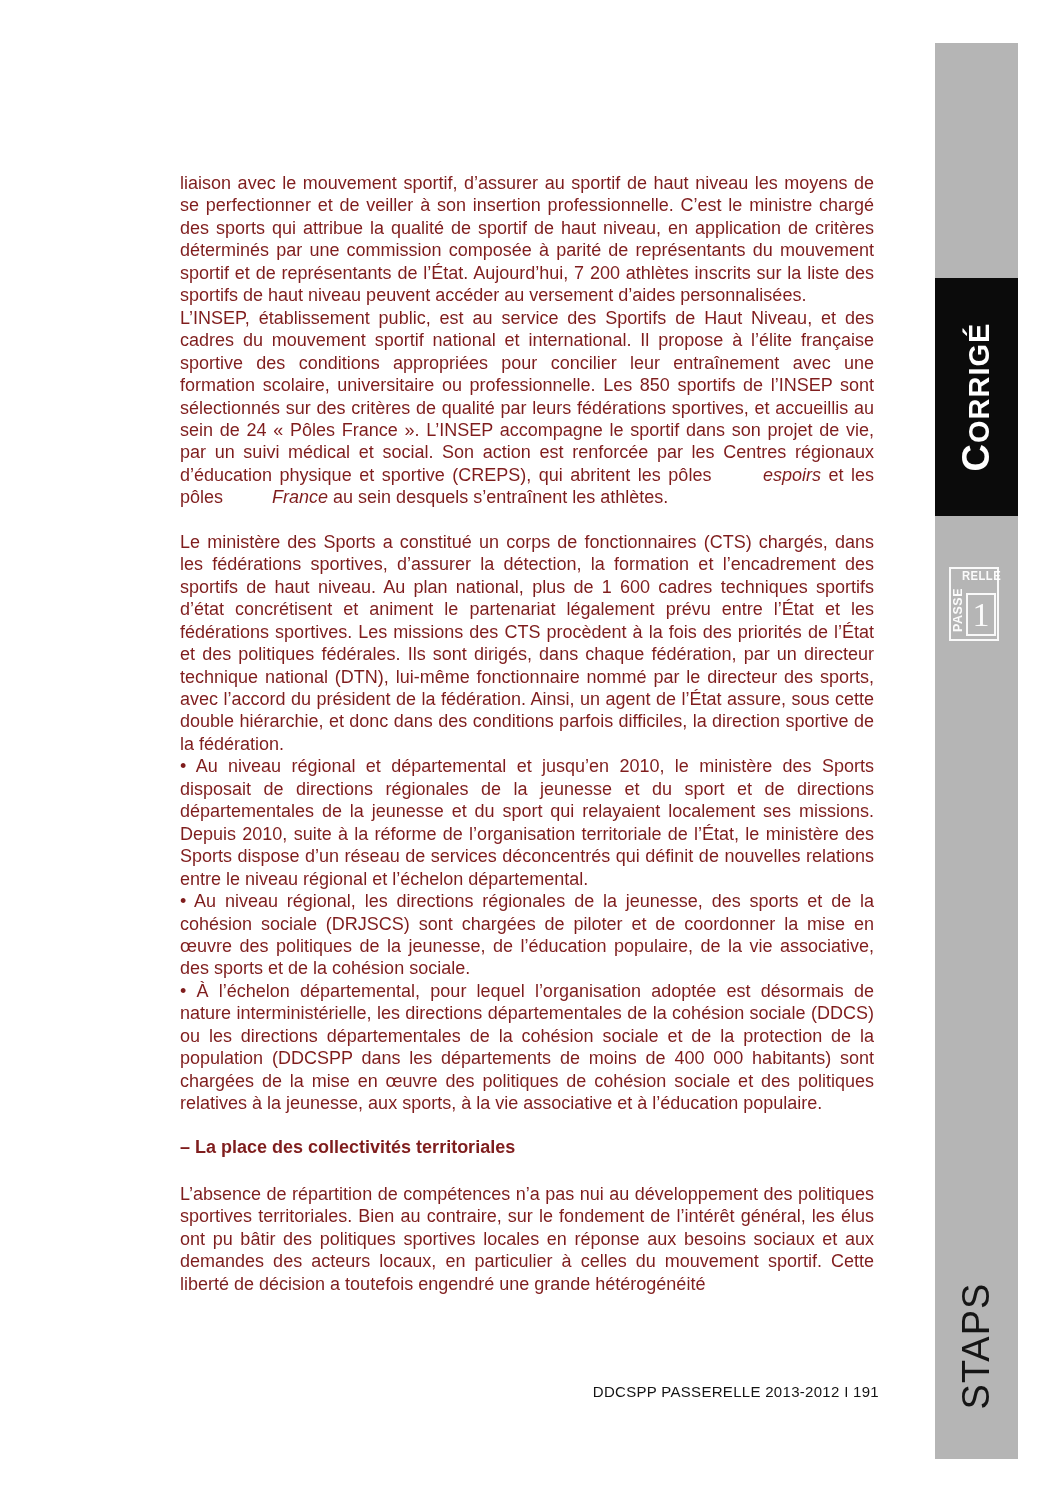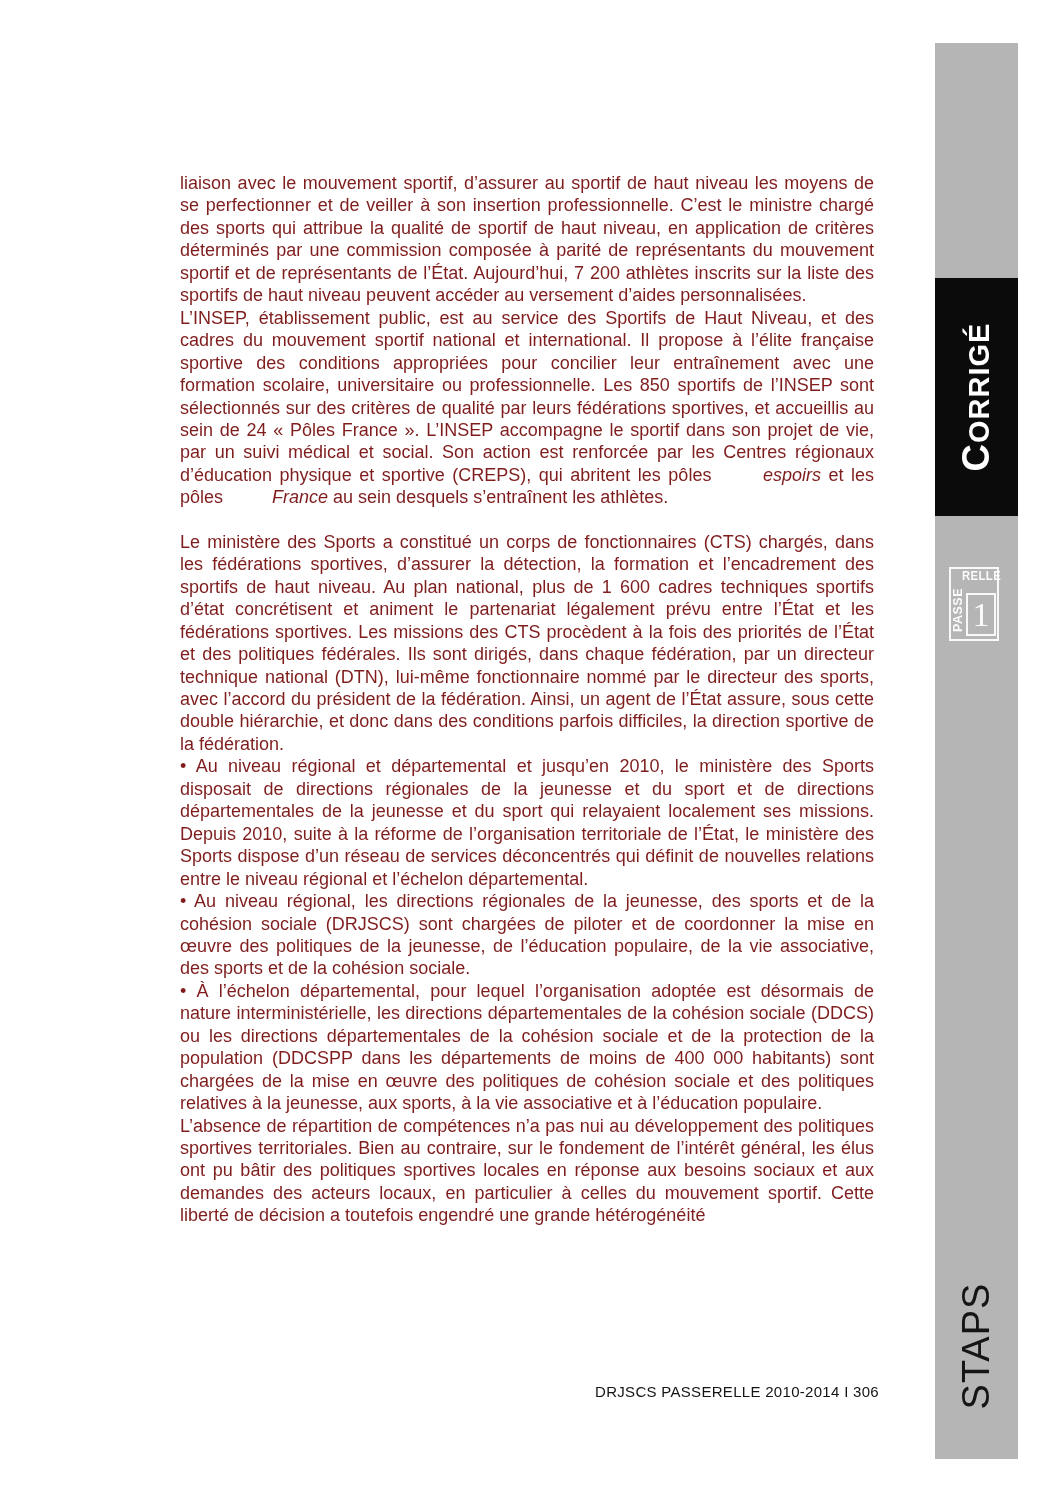--- a/index.html
+++ b/index.html
@@ -123,24 +123,25 @@
 
 <div class="page">
 
   <main class="content">
       <p class="block"><span>liaison avec le mouvement sportif, d’assurer au sportif de haut niveau les moyens de se perfectionner et de veiller à son insertion professionnelle. C’est le ministre chargé des sports qui attribue la qualité de sportif de haut niveau, en application de critères déterminés par une commission composée à parité de représentants du mouvement sportif et de représentants de l’État. Aujourd’hui, 7&nbsp;200 athlètes inscrits sur la liste des sportifs de haut niveau peuvent accéder au versement d’aides personnalisées.</span></p>
       <p class="block"><span>L’INSEP, établissement public, est au service des Sportifs de Haut Niveau, et des cadres du mouvement sportif national et international. Il propose à l’élite française sportive des conditions appropriées pour concilier leur entraînement avec une formation scolaire, universitaire ou professionnelle. Les 850 sportifs de l’INSEP sont sélectionnés sur des critères de qualité par leurs fédérations sportives, et accueillis au sein de 24 «&nbsp;Pôles France&nbsp;». L’INSEP accompagne le sportif dans son projet de vie, par un suivi médical et social. Son action est renforcée par les Centres régionaux d’éducation physique et sportive (CREPS), qui abritent les pôles </span><span class="it">espoirs</span><span> et les pôles </span><span class="it">France</span><span> au sein desquels s’entraînent les athlètes.</span></p>
       <p class="block gap"><span>Le ministère des Sports a constitué un corps de fonctionnaires (CTS) chargés, dans les fédérations sportives, d’assurer la détection, la formation et l’encadrement des sportifs de haut niveau. Au plan national, plus de 1&nbsp;600 cadres techniques sportifs d’état concrétisent et animent le partenariat légalement prévu entre l’État et les fédérations sportives. Les missions des CTS procèdent à la fois des priorités de l’État et des politiques fédérales. Ils sont dirigés, dans chaque fédération, par un directeur technique national (DTN), lui-même fonctionnaire nommé par le directeur des sports, avec l’accord du président de la fédération. Ainsi, un agent de l’État assure, sous cette double hiérarchie, et donc dans des conditions parfois difficiles, la direction sportive de la fédération.</span></p>
       <p class="block"><span>• Au niveau régional et départemental et jusqu’en 2010, le ministère des Sports disposait de directions régionales de la jeunesse et du sport et de directions départementales de la jeunesse et du sport qui relayaient localement ses missions. Depuis 2010, suite à la réforme de l’organisation territoriale de l’État, le ministère des Sports dispose d’un réseau de services déconcentrés qui définit de nouvelles relations entre le niveau régional et l’échelon départemental.</span></p>
       <p class="block"><span>• Au niveau régional, les directions régionales de la jeunesse, des sports et de la cohésion sociale (DRJSCS) sont chargées de piloter et de coordonner la mise en œuvre des politiques de la jeunesse, de l’éducation populaire, de la vie associative, des sports et de la cohésion sociale.</span></p>
       <p class="block"><span>• À l’échelon départemental, pour lequel l’organisation adoptée est désormais de nature interministérielle, les directions départementales de la cohésion sociale (DDCS) ou les directions départementales de la cohésion sociale et de la protection de la population (DDCSPP dans les départements de moins de 400&nbsp;000 habitants) sont chargées de la mise en œuvre des politiques de cohésion sociale et des politiques relatives à la jeunesse, aux sports, à la vie associative et à l’éducation populaire.</span></p>
+      <p class="block heading"><span>– La place des collectivités territoriales</span></p>
       <p class="block"><span>L’absence de répartition de compétences n’a pas nui au développement des politiques sportives territoriales. Bien au contraire, sur le fondement de l’intérêt général, les élus ont pu bâtir des politiques sportives locales en réponse aux besoins sociaux et aux demandes des acteurs locaux, en particulier à celles du mouvement sportif. Cette liberté de décision a toutefois engendré une grande hétérogénéité</span></p>
     </main>
 
-  <div class="footer"><span>DRJSCS </span><span class="bd">PASSERELLE</span><span> 2010-2014 </span><span class="bd">I 306</span></div>
+  <div class="footer"><span>DDCSPP </span><span class="bd">PASSERELLE</span><span> 2013-2012 </span><span class="bd">I 191</span></div>
 
   <aside class="sidebar">
 
     <div class="corrige">
       <div class="corrige-text"><span class="bigC">C</span><span>ORRIGÉ</span></div>
     </div>
 
     <div class="logo">
       <span class="logo-top">RELLE</span>
       <span class="logo-side-wrap">

